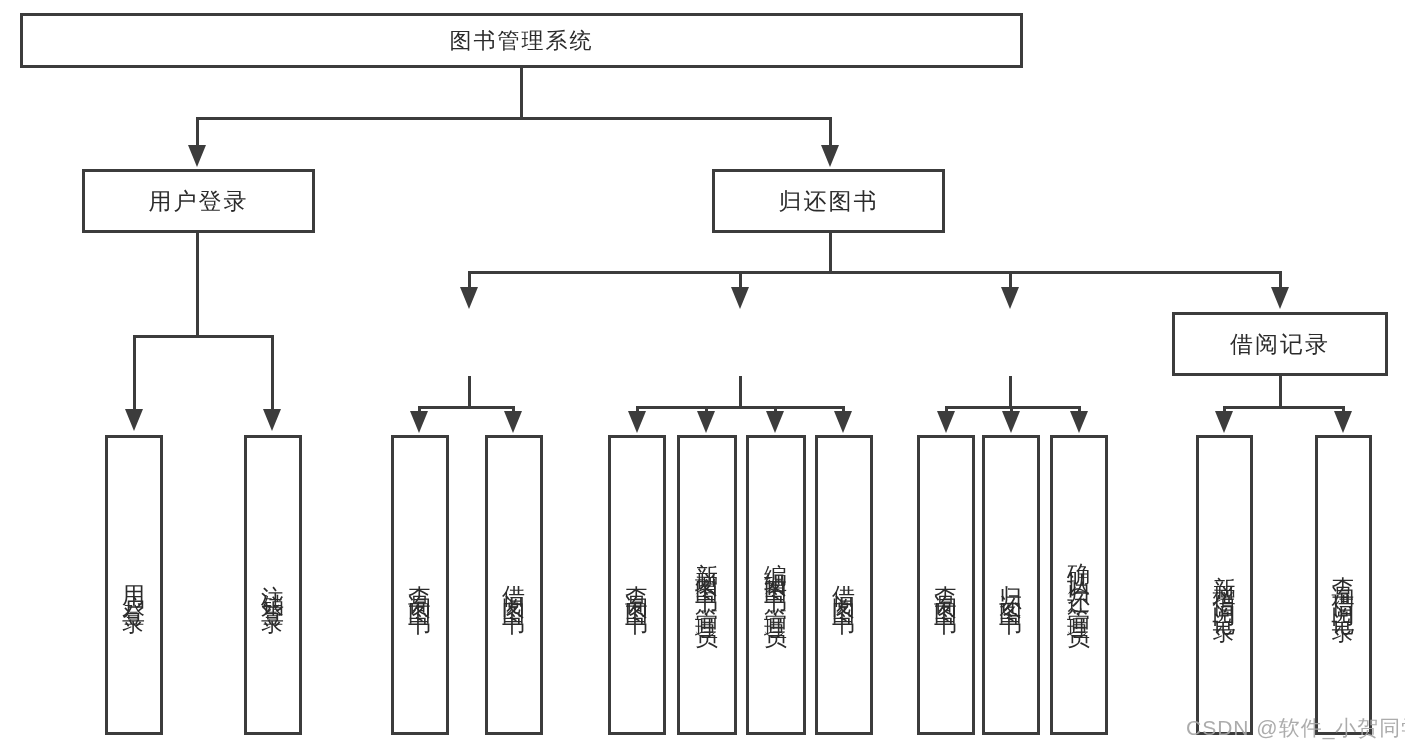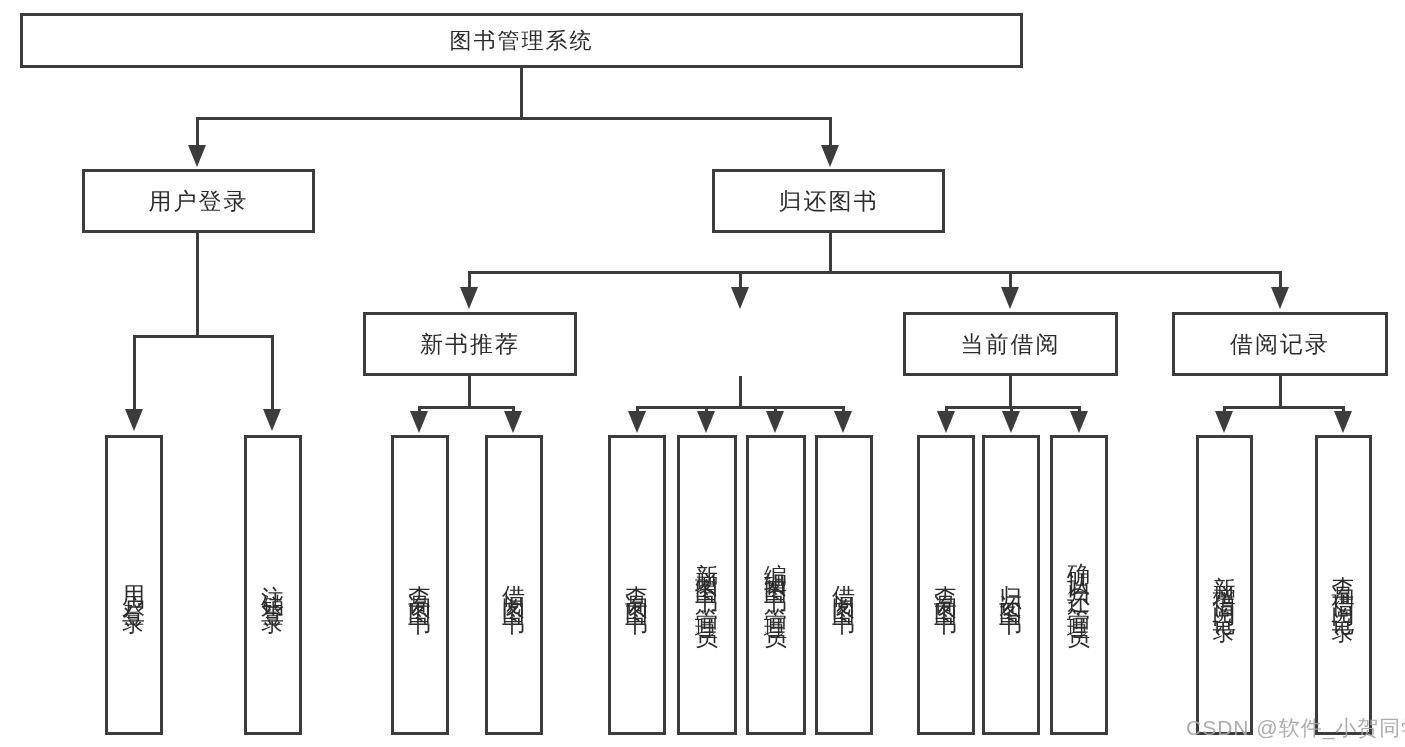--- a/index.html
+++ b/index.html
@@ -55,26 +55,20 @@
     <span>图书管理系统</span>
   </div>
 
   <div class="hbox" style="left:82px;top:169px;width:233px;height:64px;">
     <span>用户登录</span>
   </div>
   <div class="hbox" style="left:712px;top:169px;width:233px;height:64px;">
     <span>归还图书</span>
   </div>
 
-  <div class="hbox" style="left:363px;top:312px;width:214px;height:64px;">
-    <span>新书推荐</span>
-  </div>
-  <div class="hbox" style="left:903px;top:312px;width:215px;height:64px;">
-    <span>当前借阅</span>
-  </div>
   <div class="hbox" style="left:1172px;top:312px;width:216px;height:64px;">
     <span>借阅记录</span>
   </div>
 
   <div class="vbox" style="left:105px;">
     <span>用户登录</span>
   </div>
   <div class="vbox" style="left:244px;">
     <span>注销登录</span>
   </div>

